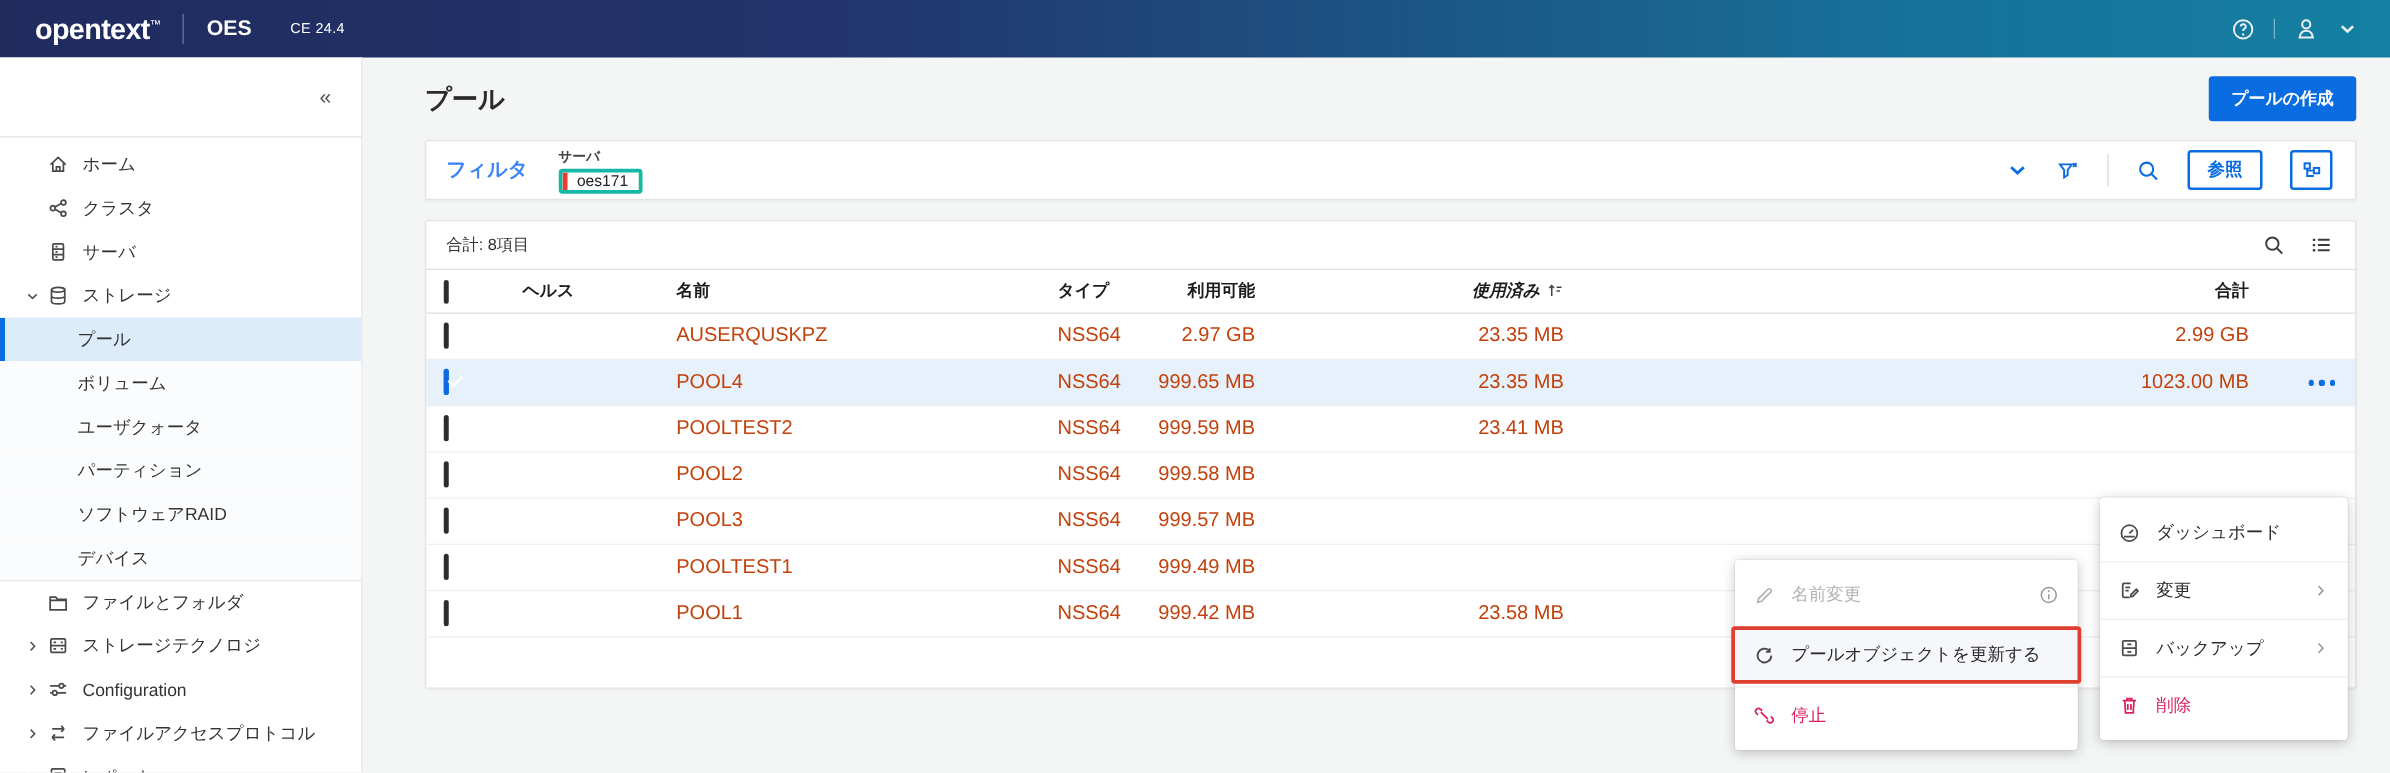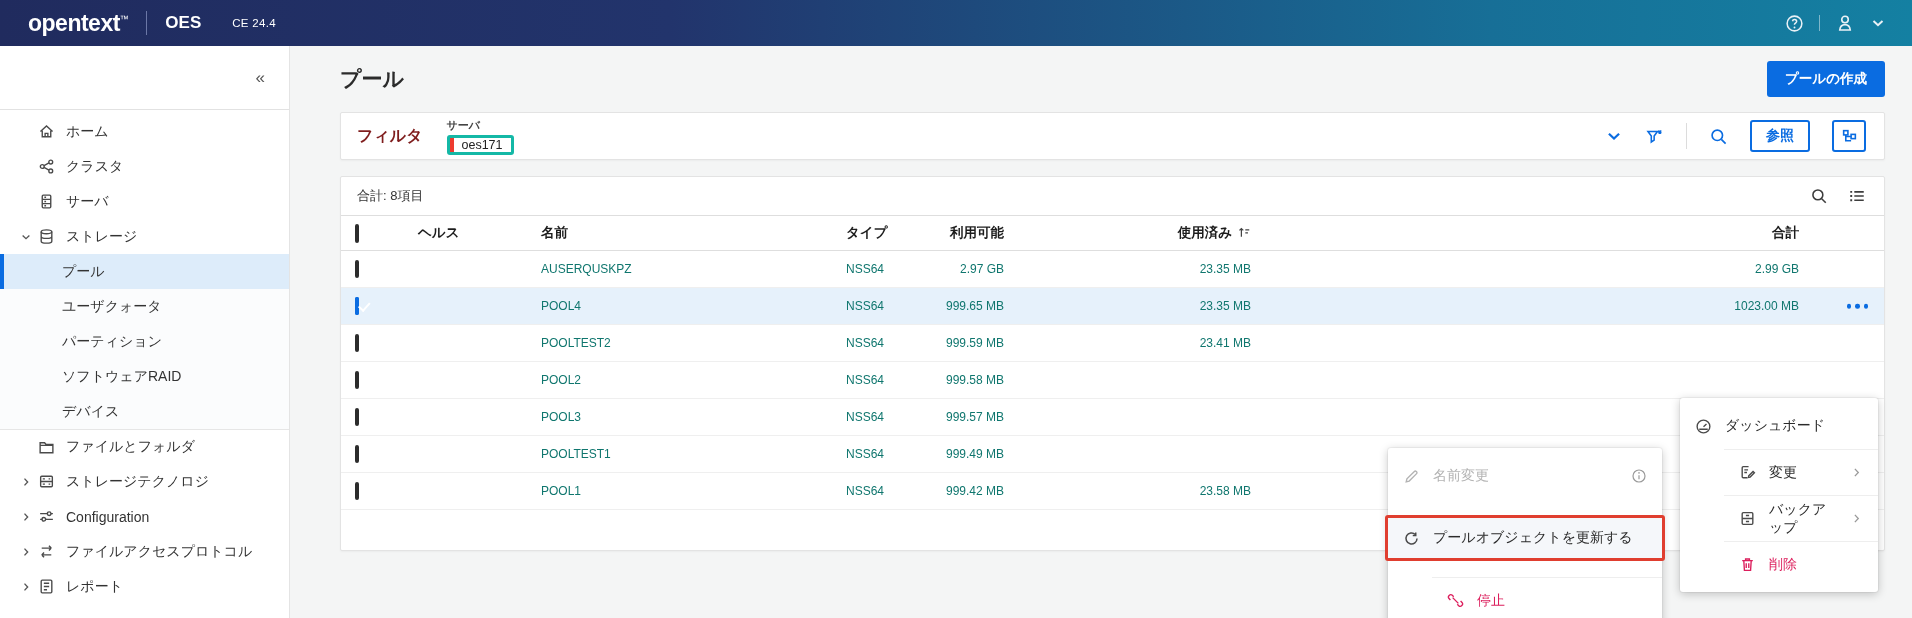--- a/index.html
+++ b/index.html
@@ -43,21 +43,21 @@
   .main { flex:1; padding:0 27px 0 50px; position:relative; }
   .page-head { height:66px; display:flex; align-items:center; justify-content:space-between; }
   .page-title { font-size:21px; color:#2b2b2b; }
   .btn-primary { background:#0a6ce1; color:#fff; font-weight:bold; font-size:13.5px;
     border:none; border-radius:3px; padding:9px 18px; cursor:pointer; }
 
   .card { background:#fff; border:1px solid #e3e3e3; border-radius:2px; box-shadow:0 1px 2px rgba(0,0,0,.04); }
 
   
   .filter-card { height:48px; display:flex; align-items:center; padding:0 18px 0 16px; }
-  .filter-label { font-size:16px; font-weight:bold; color:#7f1d1d; margin-right:24px; }
+  .filter-label { font-size:16px; font-weight:bold; color:#3b82f6; margin-right:24px; }
   .filter-field { display:flex; flex-direction:column; justify-content:center; gap:2px; }
   .filter-field-label { font-size:11px; color:#444; font-weight:bold; }
   .chip { display:inline-flex; align-items:center; border:3px solid #14b8a6; border-radius:3px;
     height:20px; padding:0 8px 0 6px; font-size:12.5px; color:#222; position:relative; overflow:hidden; }
   .chip::before { content:""; position:absolute; left:0; top:0; bottom:0; width:4px; background:#ee3b2f; }
   .chip span { margin-left:6px; }
   .filter-right { margin-left:auto; display:flex; align-items:center; gap:22px; color:#0a6ce1; }
   .filter-vdiv { width:1px; height:26px; background:#dcdcdc; }
   .btn-outline { border:2px solid #0a6ce1; color:#0a6ce1; background:#fff; font-weight:bold;
     font-size:14px; border-radius:3px; height:32px; padding:0 14px; cursor:pointer; }
@@ -66,48 +66,48 @@
   .icon-btn { cursor:pointer; display:flex; align-items:center; }
 
   
   .table-card { margin-top:16px; height:375px; overflow:hidden; }
   .table-toolbar { height:38px; display:flex; align-items:center; padding:0 18px 0 16px; }
   .table-summary { font-size:13px; color:#333; }
   .toolbar-icons { margin-left:auto; display:flex; align-items:center; gap:20px; color:#3d3d3d; }
   .tgrid { display:grid; grid-template-columns:55px 145px 305px 65px 93px 247px 1fr; align-items:center; }
   .thead { height:36px; border-top:1px solid #dedede; border-bottom:1px solid #dedede;
     font-size:13.5px; font-weight:bold; color:#1c1c1c; }
-  .trow { height:37px; border-bottom:1px solid #efefef; font-size:12px; color:#0f766e; position:relative; }
+  .trow { height:37px; border-bottom:1px solid #efefef; font-size:16px; color:#c2410c; position:relative; }
   .trow.selected { background:#e6f1fb; }
   .c-check { padding-left:14px; }
   .c-health { padding-left:22px; }
   .c-right { text-align:right; }
-  .c-used-h { display:flex; justify-content:flex-end; align-items:center; gap:5px; }
+  .c-used-h { display:flex; justify-content:flex-end; align-items:center; gap:5px;font-style:italic; }
   .c-total { padding-right:85px; }
   .cb { width:15px; height:15px; border:2px solid #2c2c2c; border-radius:2px; position:relative; cursor:pointer; background:#fff; }
   .cb.checked { background:#0a6ce1; border-color:#0a6ce1; }
   .cb.checked::after { content:""; position:absolute; left:3.5px; top:0.5px; width:4.5px; height:8.5px;
     border:solid #fff; border-width:0 2px 2px 0; transform:rotate(42deg); }
   .dot { width:12px; height:12px; border-radius:50%; background:#2e9e5c; }
   .more-dots { position:absolute; right:16px; top:50%; transform:translateY(-50%);
     display:flex; gap:4px; cursor:pointer; }
   .more-dots i { width:4.5px; height:4.5px; border-radius:50%; background:#0a6ce1; }
 
   
   .menu { position:absolute; background:#fff; border-radius:3px; z-index:20;
     box-shadow:0 2px 10px rgba(0,0,0,.22), 0 0 0 1px rgba(0,0,0,.04); padding:5px 0; }
   .menu-1 { left:1388px; top:448px; width:274px; }
   .menu-2 { left:1680px; top:398px; width:198px; }
   .menu-item { height:46px; display:flex; align-items:center; gap:13px; padding:0 15px;
     font-size:14px; color:#2b2b2b; cursor:pointer; background:#fff; }
-  .menu-item + .menu-item { border-top:1px solid #eeeeee;margin-left:44px; }
+  .menu-item + .menu-item { border-top:1px solid #eeeeee; }
   .menu-item .trail { margin-left:auto; display:flex; align-items:center; color:#9a9a9a; }
   .menu-item.disabled { color:#b3b3b3; cursor:default; }
   .menu-item.danger { color:#dc1e5c; }
-  .menu-item.ringed { border:3px solid #e03e2f !important; border-radius:3px; margin:16px -3px;
+  .menu-item.ringed { border:3px solid #e03e2f !important; border-radius:3px; margin:2px -3px;
     background:#f5f7fa; height:46px; }
   .micon { display:flex; align-items:center; flex:none; }
 </style>
 </head>
 <body>
 
 <header class="app-header">
   <span class="brand"><span>opentext</span><sup>™</sup></span>
   <span class="hdr-divider"></span>
   <span class="product">OES</span>
@@ -187,20 +187,23 @@
           <svg width="17" height="17" viewBox="0 0 16 16" fill="none" stroke="currentColor" stroke-width="1.3">
               <ellipse cx="8" cy="3.6" rx="5" ry="1.8"></ellipse>
               <path d="M3 3.6v8.8c0 1 2.2 1.8 5 1.8s5-.8 5-1.8V3.6M3 8c0 1 2.2 1.8 5 1.8S13 9 13 8"></path>
             </svg>
         </span>
         <span class="nlabel">ストレージ</span>
       </div>
 
       <div class="nav-item sub selected">
         <span class="nlabel">プール</span>
+      </div>
+      <div class="nav-item sub">
+        <span class="nlabel">ボリューム</span>
       </div>
       <div class="nav-item sub">
         <span class="nlabel">ユーザクォータ</span>
       </div>
       <div class="nav-item sub">
         <span class="nlabel">パーティション</span>
       </div>
       <div class="nav-item sub">
         <span class="nlabel">ソフトウェアRAID</span>
       </div>

